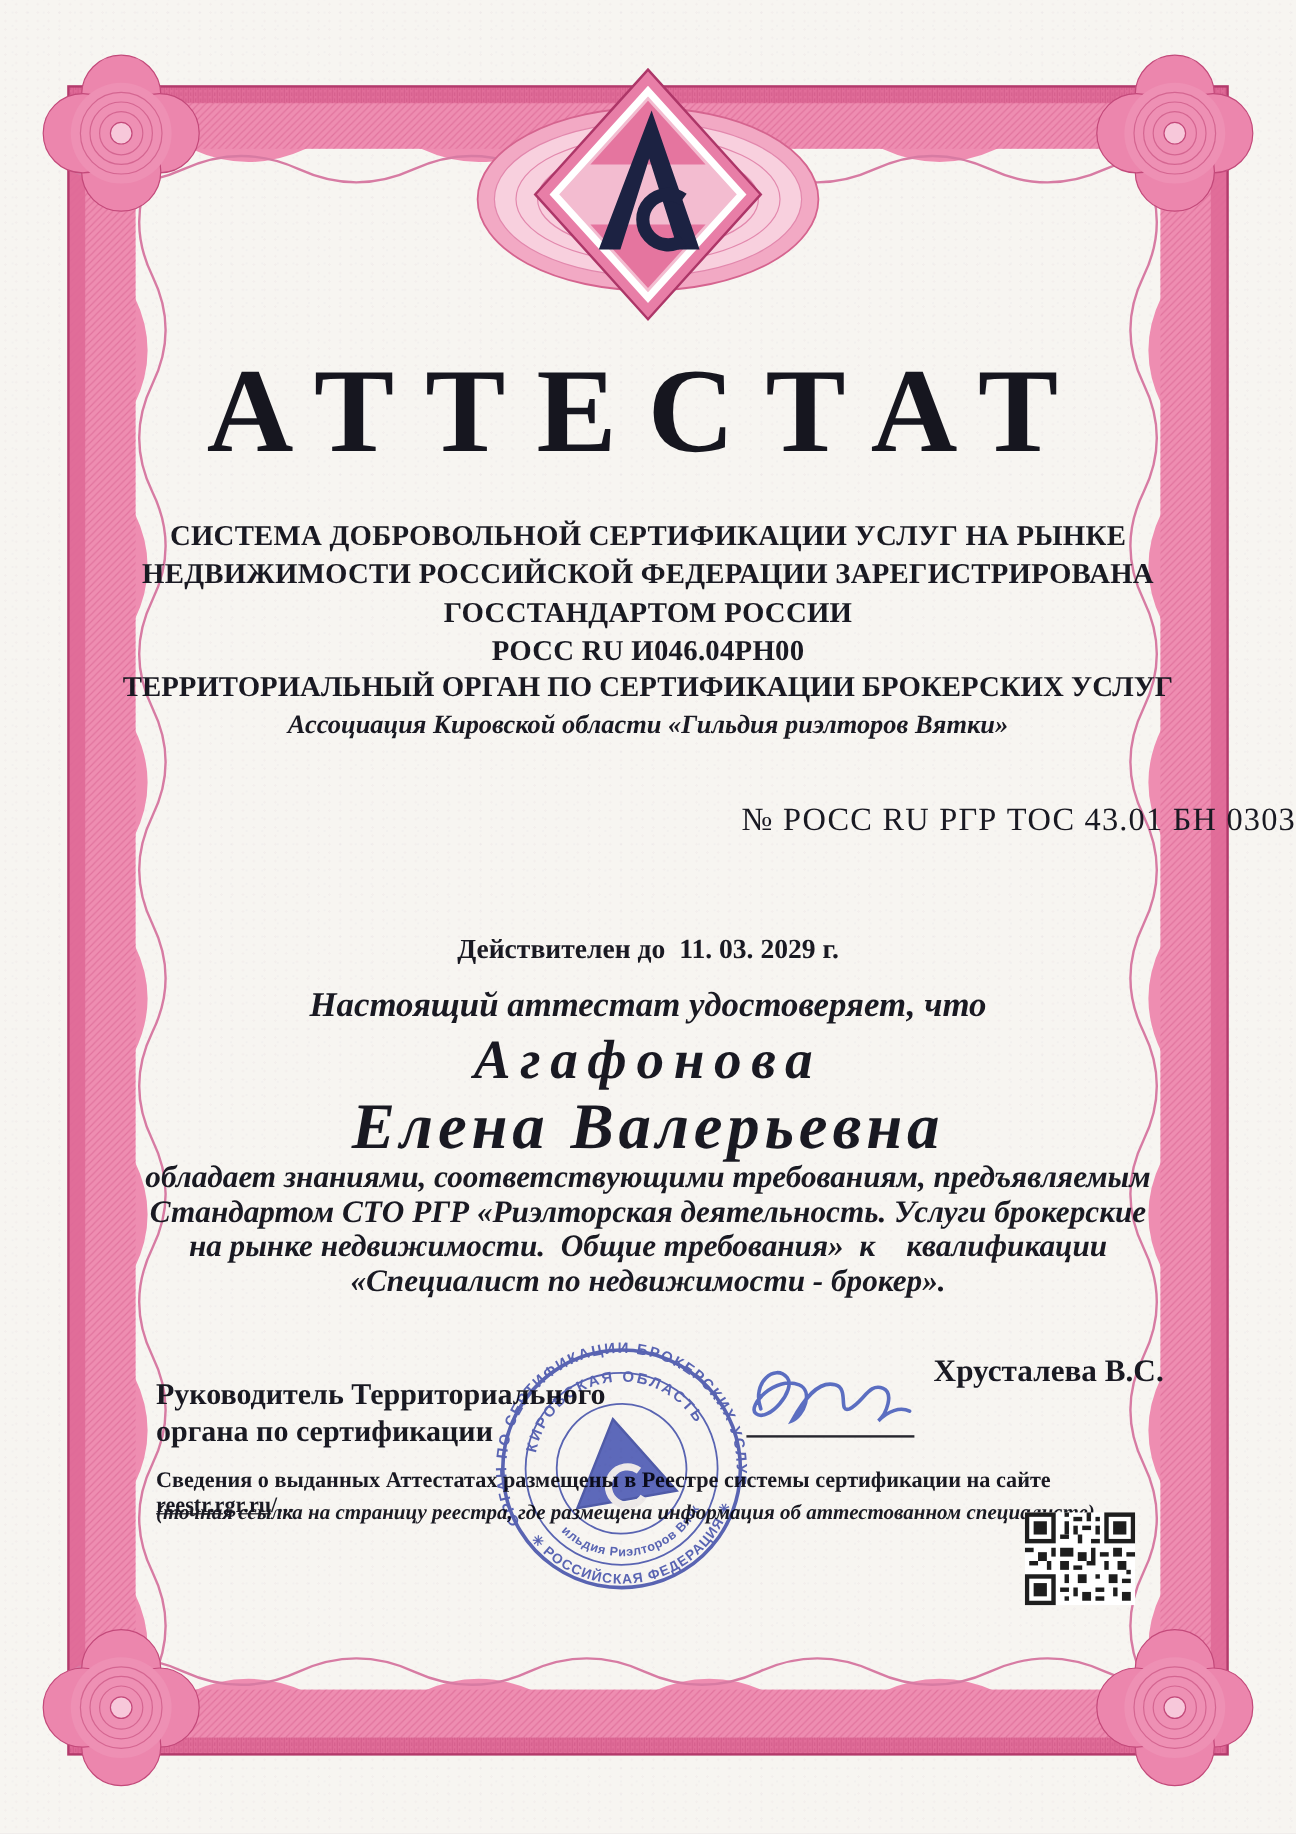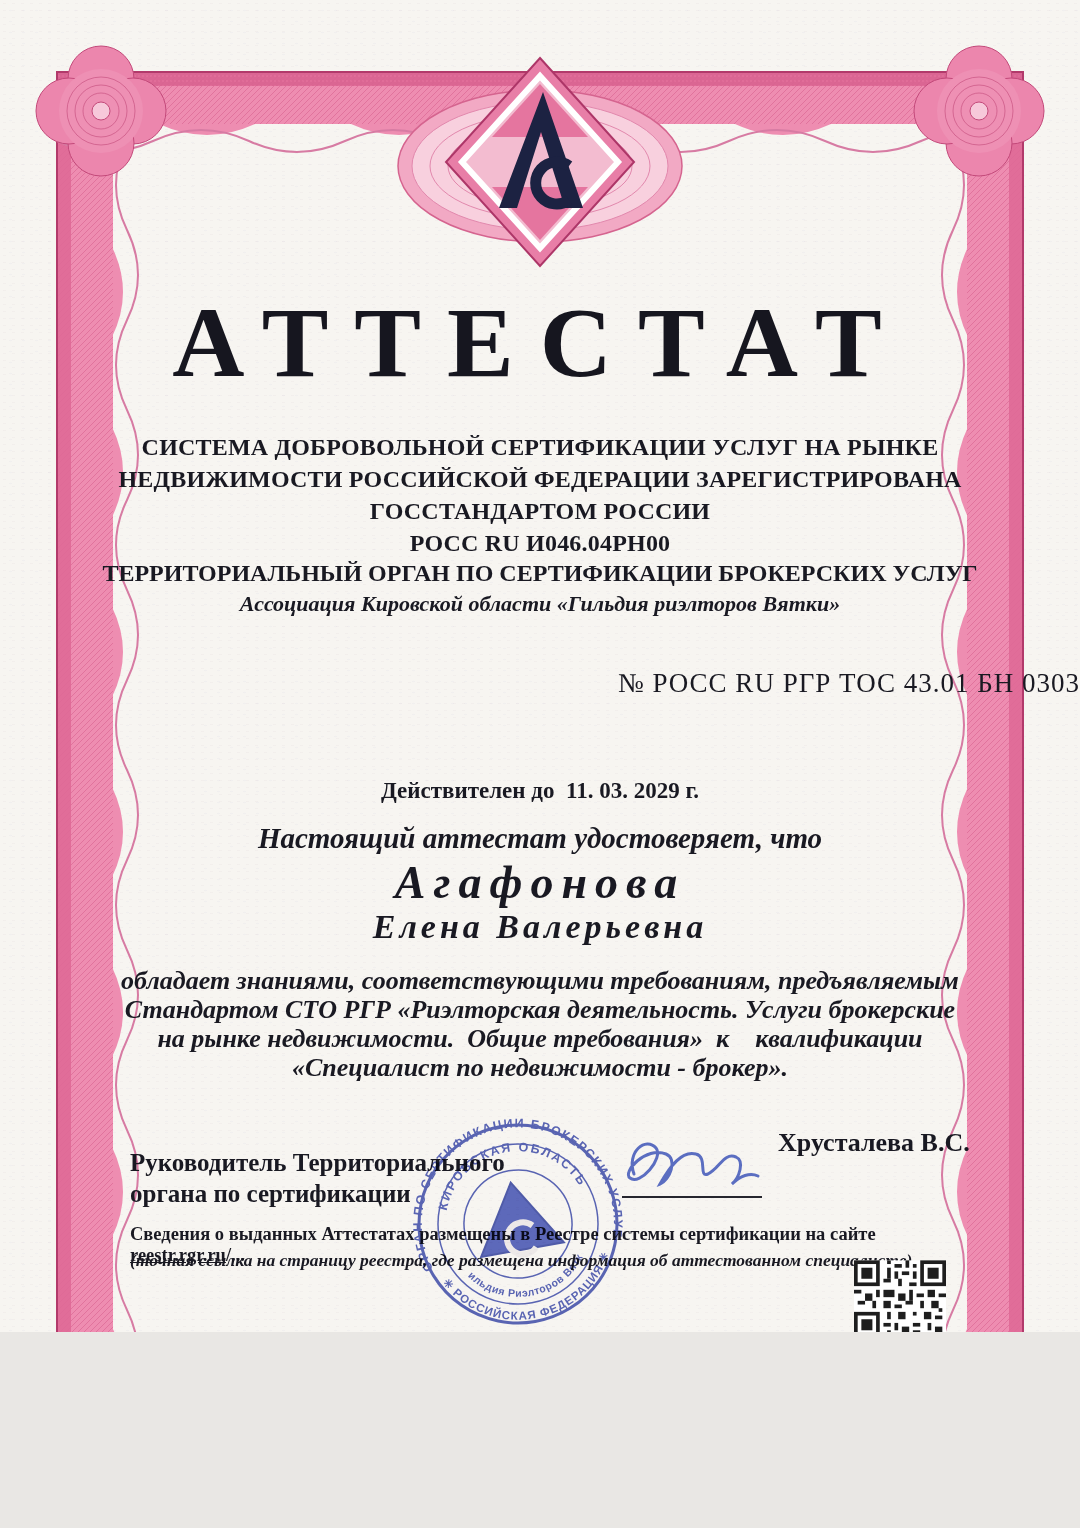--- a/index.html
+++ b/index.html
@@ -1,17 +1,17 @@
 <!DOCTYPE html>
 <html><head>
 <meta charset="utf-8">
 <style>
   html,body{margin:0;padding:0;background:#e9e7e4;}
   .page{
-    position:relative; width:1080px; height:1332px; margin:0 auto;
+    position:relative; width:1080px; height:1528px; margin:0 auto;
     background-color:#f7f5f1;
     background-image:
       radial-gradient(rgba(170,120,150,0.055) 1px, transparent 1.2px),
       radial-gradient(rgba(120,125,175,0.045) 1px, transparent 1.2px);
     background-size:9px 7px, 13px 11px;
     background-position:0 0, 4px 5px;
     overflow:hidden;
     font-family:"Liberation Serif", serif;
     color:#191922;
   }
@@ -22,21 +22,21 @@
     top:288px; font-size:100px; font-weight:bold; letter-spacing:26px;
     color:#16161f; line-height:1.1;
   }
   .reg-lines{top:431px; font-size:24px; font-weight:bold; line-height:32px; letter-spacing:0.2px;}
   .authority-line{top:560px; font-size:24px; font-weight:bold;}
   .authority-name{top:591px; font-size:22px; font-weight:bold; font-style:italic;}
   .number{top:668px; font-size:27px; font-weight:normal; letter-spacing:1px;text-align:right;}
   .valid{top:757px; font-size:23px; font-weight:bold;margin-top:21px;}
   .intro{top:822px; font-size:29px; font-weight:bold; font-style:italic;}
   .holder-last{top:856px; font-size:46px; font-weight:bold; font-style:italic; letter-spacing:8px;}
-  .holder-first{top:908px; font-size:34px; font-weight:bold; font-style:italic; letter-spacing:4px;}
+  .holder-first{top:908px; font-size:54px; font-weight:bold; font-style:italic; letter-spacing:4px;}
   .body-lines{top:966px; font-size:26px; line-height:29px; font-weight:bold; font-style:italic;}
   .role{
     position:absolute; left:130px; top:1147px; text-align:left;
     font-size:25px; font-weight:bold; line-height:31px;
   }
   .sig-line{position:absolute; left:622px; top:1196px; width:140px; border-top:2px solid #26262e;}
   .sig-name{position:absolute; left:778px; top:1128px; font-size:26px; font-weight:bold;}
   .footnote{position:absolute; left:130px; right:100px; top:1224px; text-align:left;
     font-size:18.5px; font-weight:bold;}
   .footnote-sub{position:absolute; left:130px; right:100px; top:1250px; text-align:left;

